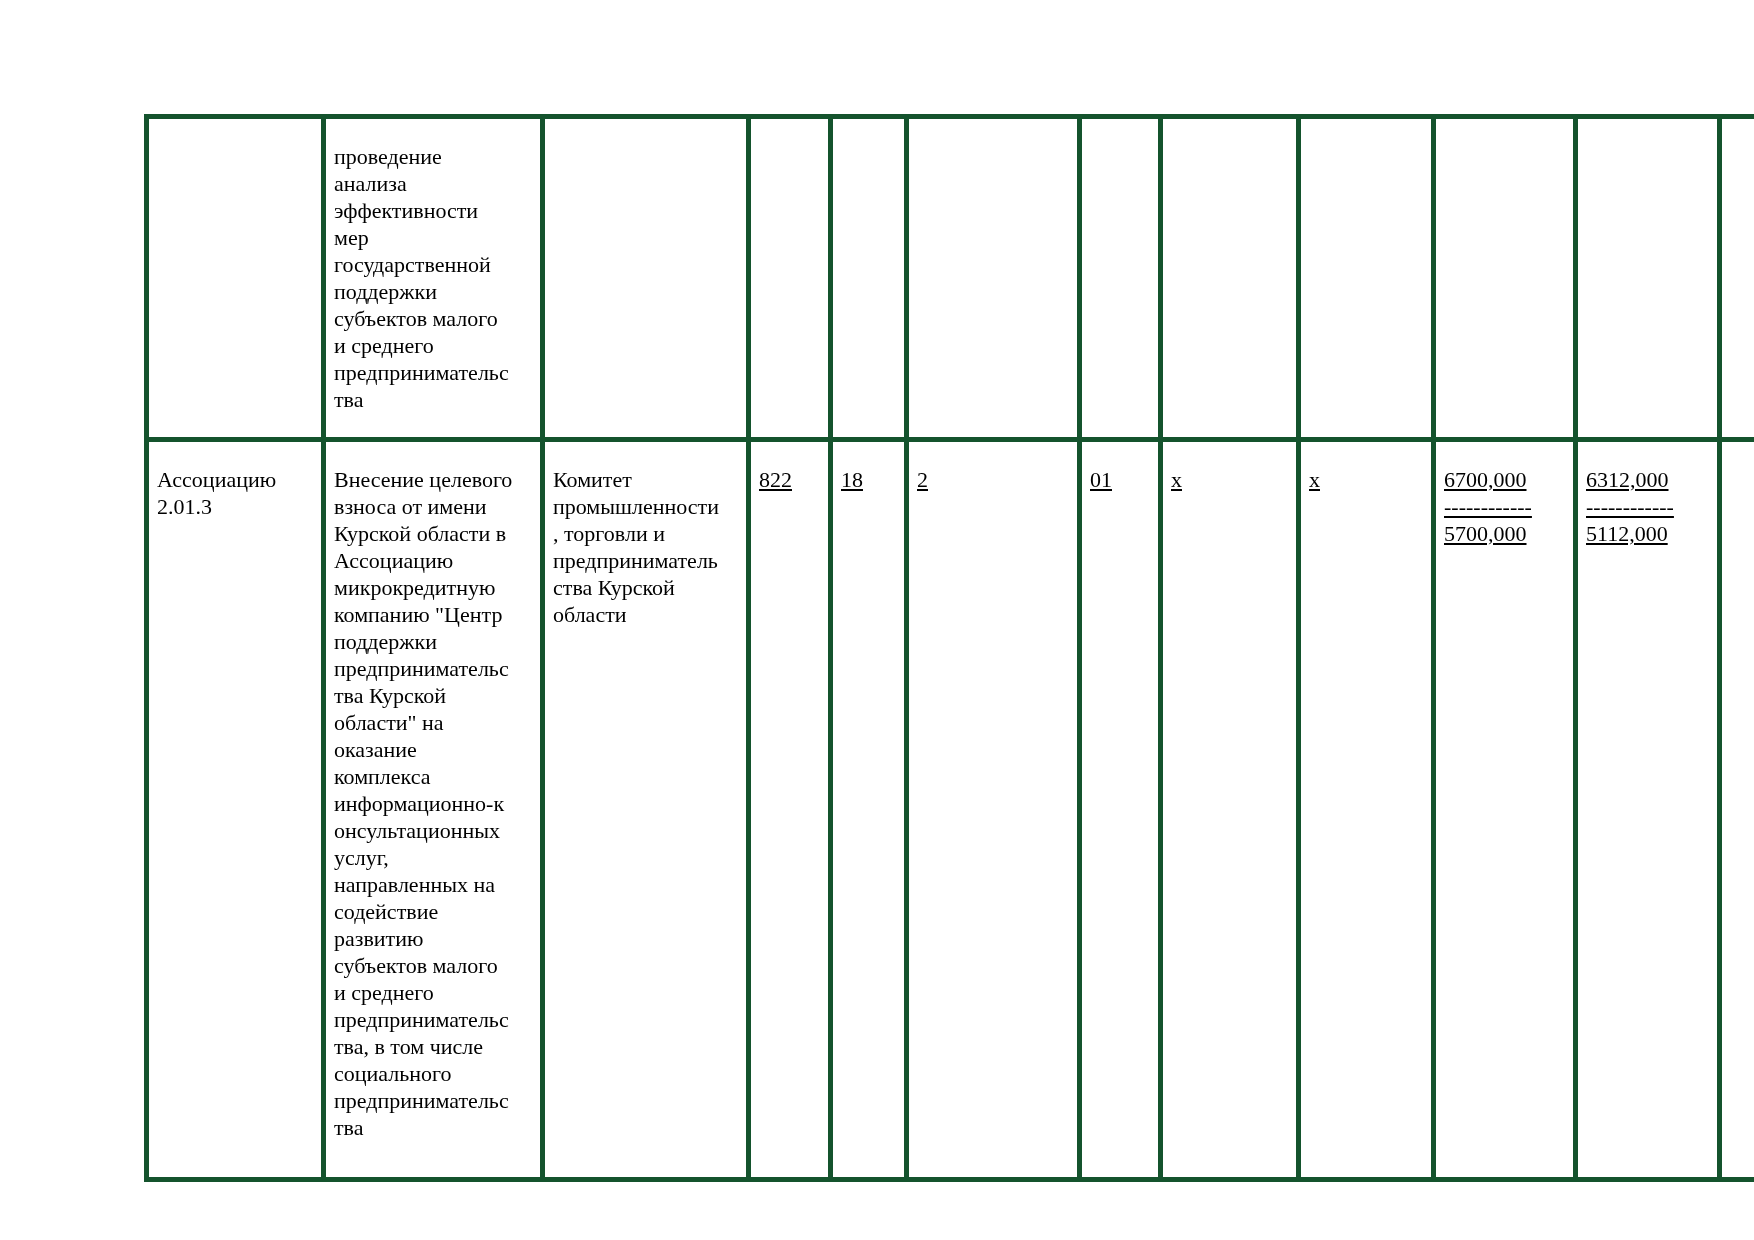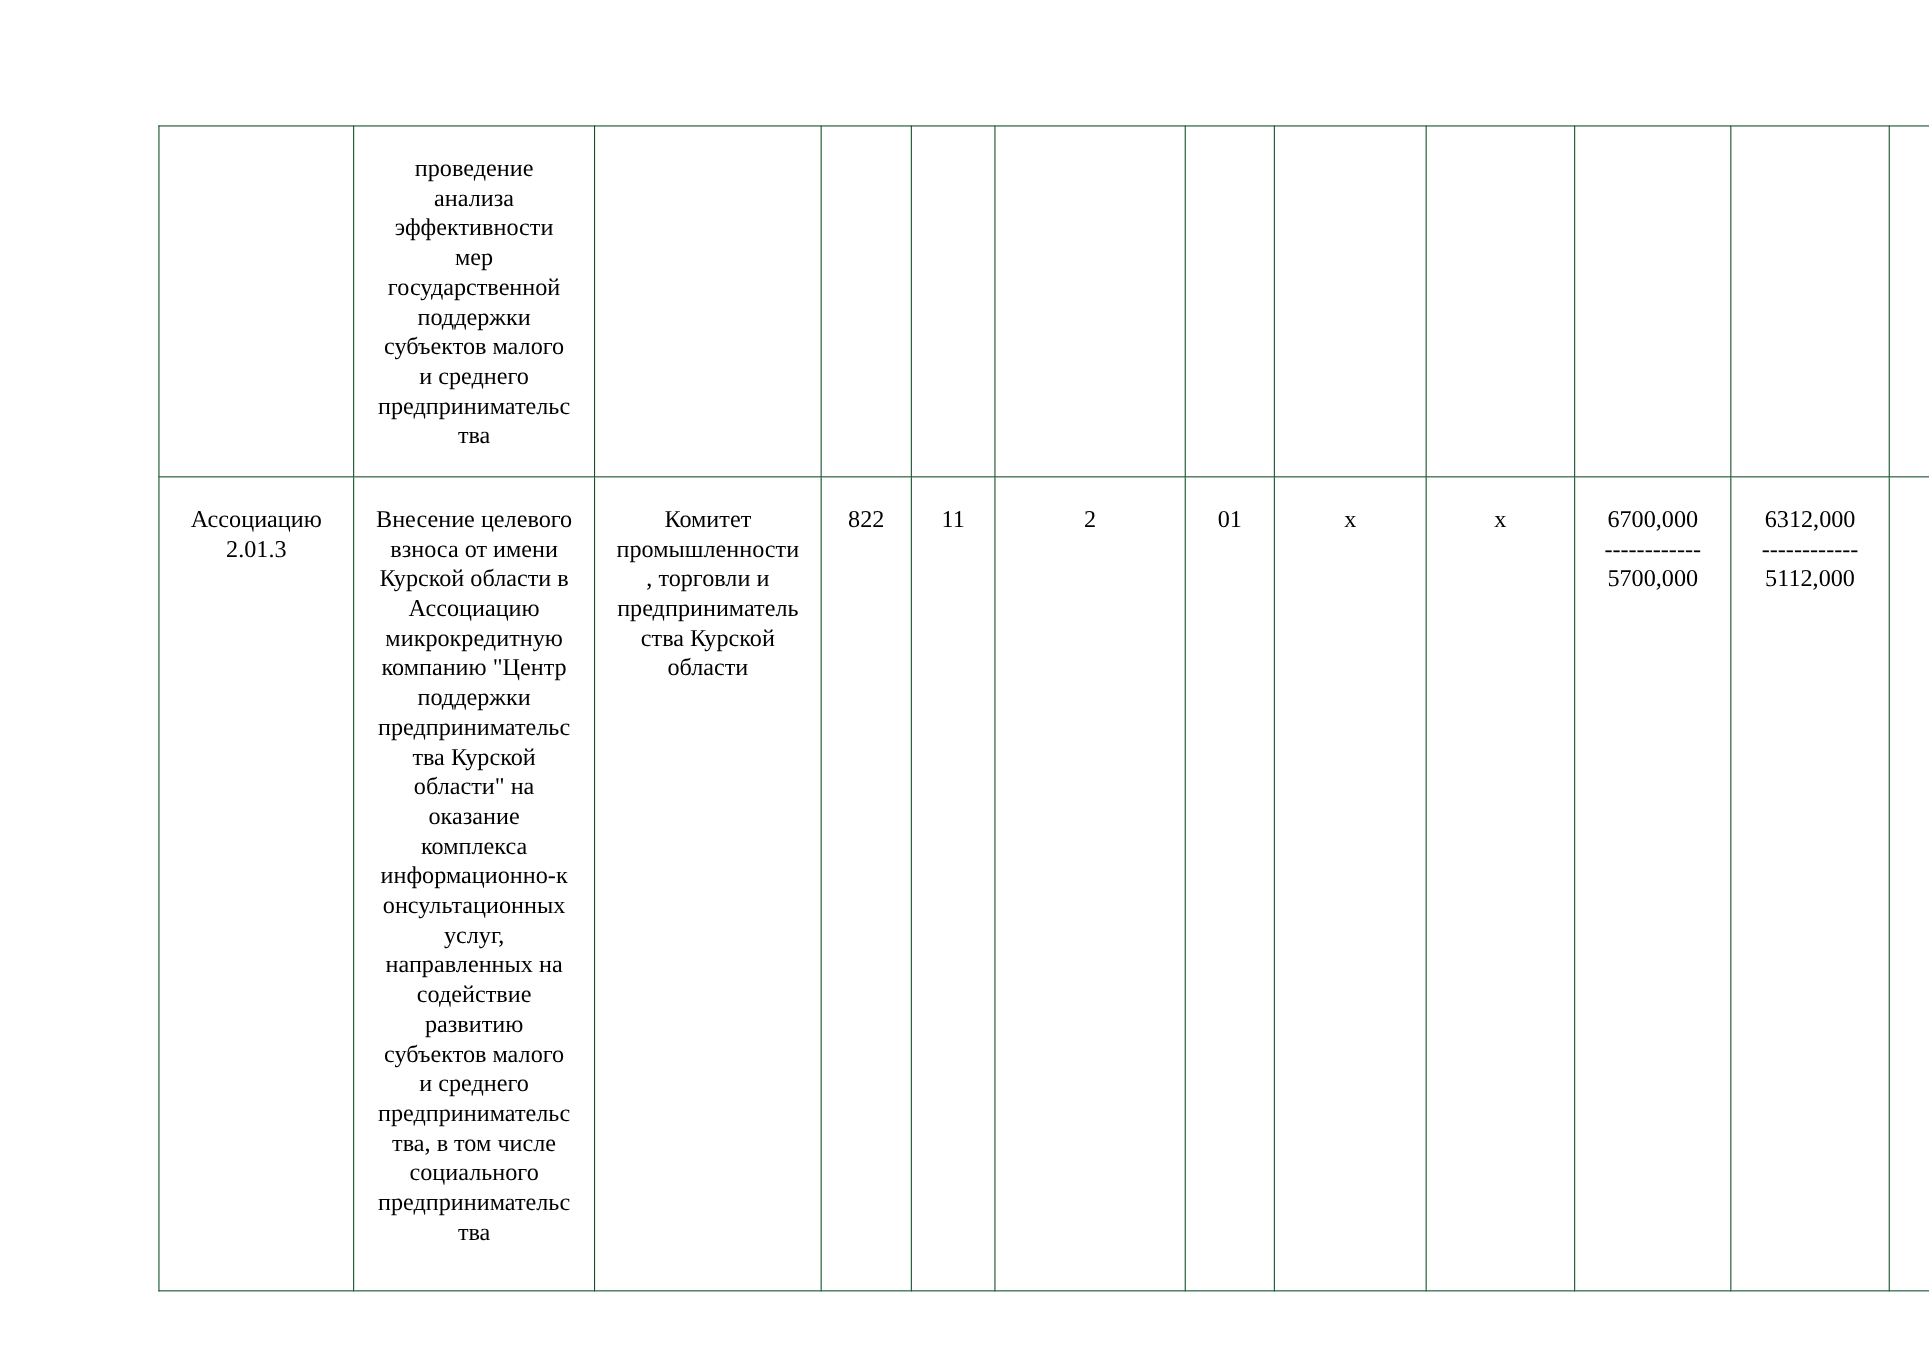--- a/index.html
+++ b/index.html
@@ -19,32 +19,33 @@
     position: absolute;
     left: 144px;
     top: 114px;
     border-collapse: collapse;
     table-layout: fixed;
     width: 1776px;
     font-size: 22px;
     line-height: 27px;
   }
   table.doc-table td {
-    border: 1px solid #14532d;
+    border: 5px solid #14532d;
     padding: 24px 8px;
     vertical-align: top;
     white-space: pre-line;
     overflow: hidden;
-    text-align: center;
+    text-align: left;
   }
   td.c-center {
     text-align: center;
   }
   td.v-mid {
     vertical-align: middle;
+    text-decoration: underline;
   }
   td.desc {
     padding-left: 10px;
     padding-right: 4px;
   }
   tr.row-continuation { height: 312px; }
   tr.row-main { height: 740px; }
 </style>
 </head>
 <body>
@@ -116,21 +117,21 @@
 социального
 предпринимательс
 тва</td>
       <td>Комитет
 промышленности
 , торговли и
 предприниматель
 ства Курской
 области</td>
       <td class="c-center v-mid">822</td>
-      <td class="c-center v-mid">11</td>
+      <td class="c-center v-mid">18</td>
       <td class="c-center v-mid">2</td>
       <td class="c-center v-mid">01</td>
       <td class="c-center v-mid">x</td>
       <td class="c-center v-mid">x</td>
       <td class="c-center v-mid">6700,000
 ------------
 5700,000</td>
       <td class="c-center v-mid">6312,000
 ------------
 5112,000</td>

